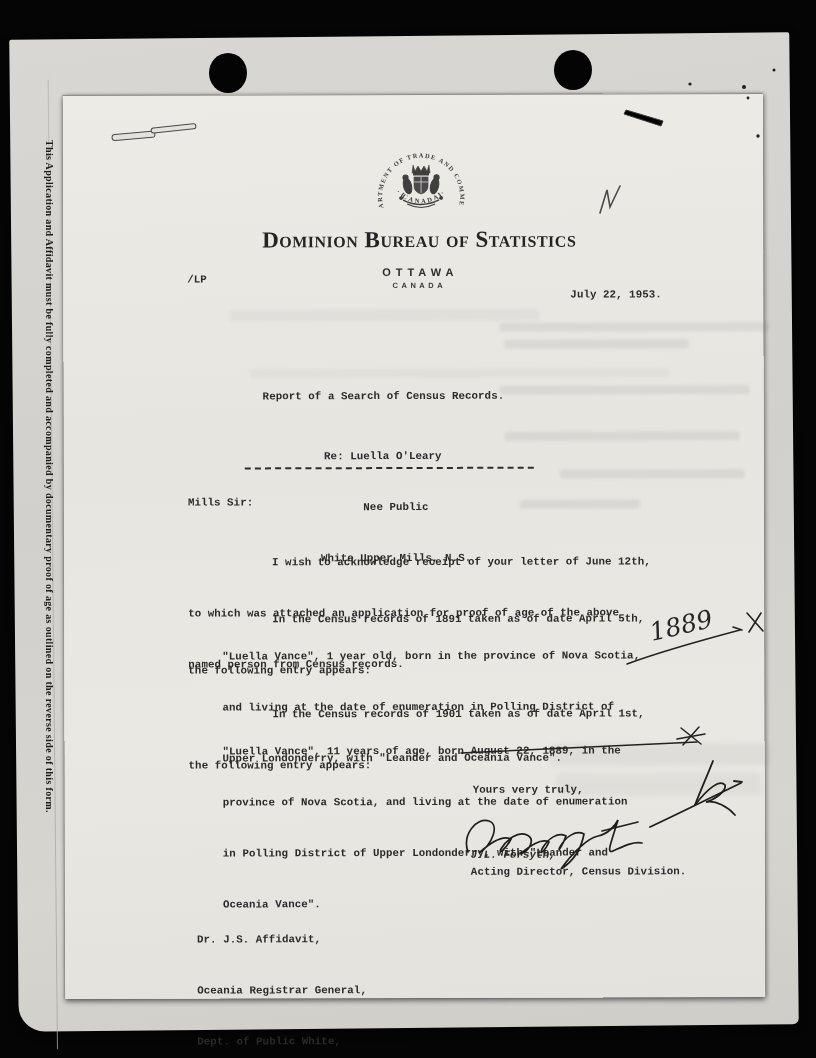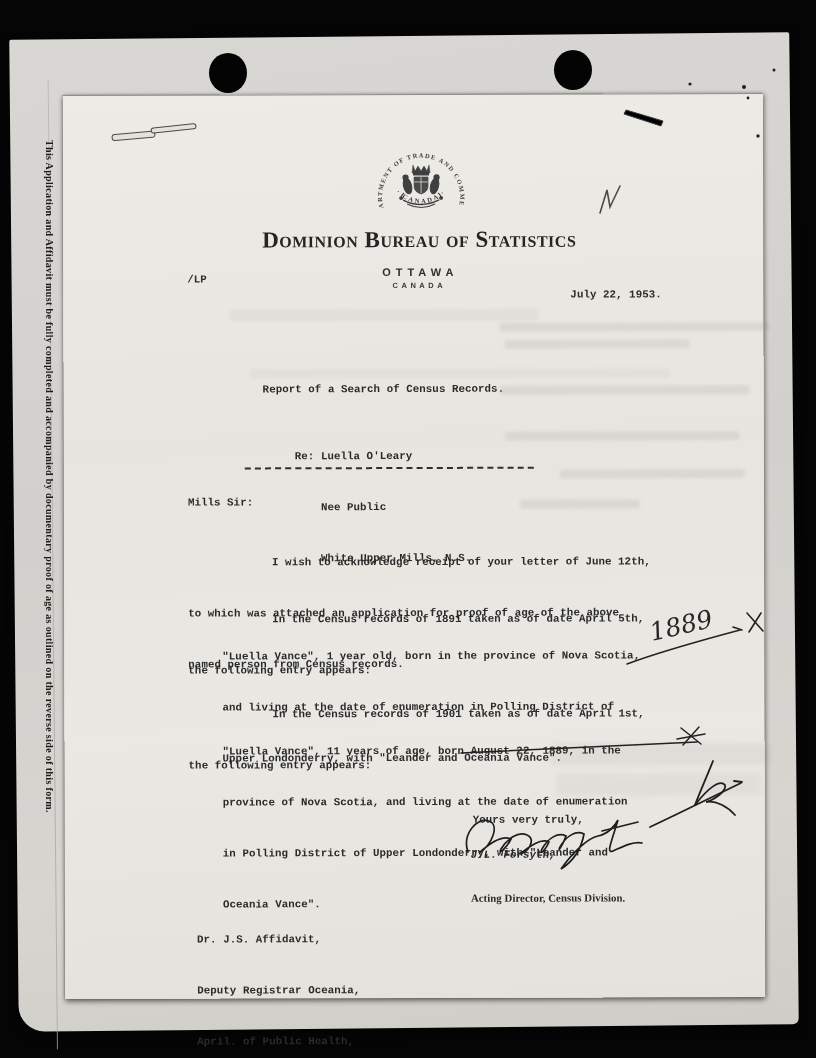--- a/index.html
+++ b/index.html
@@ -99,22 +99,22 @@
       </g>
     </svg>
 
     <div class="bureau">Dominion Bureau of Statistics</div>
     <div class="city">OTTAWA</div>
     <div class="country">CANADA</div>
 
     <div class="t" style="left:124px;top:176px;">/LP</div>
     <div class="t" style="left:489px;top:192px;margin-left:18px;">July 22, 1953.</div>
 
-    <div class="t" style="left:199px;top:286px;font-family:Liberation Mono, monospace;">Report of a Search of Census Records.</div>
-    <div class="t" style="left:231px;top:319px;">
+    <div class="t" style="left:199px;top:293px;font-family:Liberation Mono, monospace;">Report of a Search of Census Records.</div>
+    <div class="t" style="left:231px;top:319px;text-align:center;">
       <div><span>Re:</span> <span>Luella O'Leary</span></div>
       <div class="re-ind">Nee Public</div>
       <div class="re-ind">White Upper Mills, N.S.</div>
     </div>
     <div class="re-rule"></div>
 
     <div class="t" style="left:124px;top:399px;">Mills Sir:</div>
 
     <div class="t" style="left:124px;top:425px;">
       <div class="indent">I wish to acknowledge receipt of your letter of June 12th,</div>
@@ -138,29 +138,29 @@
       <div>the following entry appears:</div>
     </div>
 
     <div class="t" style="left:158px;top:614px;">
       <div><span>"Luella Vance", 11 years of age, born </span><span>August 22, 1889, in the</span></div>
       <div>province of Nova Scotia, and living at the date of enumeration</div>
       <div>in Polling District of Upper Londonderry, with "Leander and</div>
       <div>Oceania Vance".</div>
     </div>
 
-    <div class="t" style="left:408px;top:687px;margin-top:30px;">Yours very truly,</div>
+    <div class="t" style="left:408px;top:687px;">Yours very truly,</div>
 
     <div class="t" style="left:406px;top:752px;font-style:italic;">J.L. Forsyth,</div>
-    <div class="t" style="left:406px;top:795px;font-family:Liberation Serif, serif;">Acting Director, Census Division.</div>
+    <div class="t" style="left:406px;top:769px;">Acting Director, Census Division.</div>
 
     <div class="t" style="left:132px;top:802px;">
       <div>Dr. J.S. Affidavit,</div>
-      <div>Deputy Registrar Oceania,</div>
-      <div>April. of Public Health,</div>
+      <div>Oceania Registrar General,</div>
+      <div>Dept. of Public White,</div>
       
     </div>
   </div>
 
   <svg class="overlay" width="816" height="1058" viewBox="0 0 816 1058">
 
     <g>
       <rect x="112" y="133" width="43" height="6" rx="3" transform="rotate(-5 133 136)" fill="#e4e2dd" stroke="#4a4a4a" stroke-width="1"></rect>
       <rect x="151" y="126" width="45" height="5" rx="2.5" transform="rotate(-6 173 128)" fill="#e4e2dd" stroke="#4a4a4a" stroke-width="1"></rect>
     </g>

